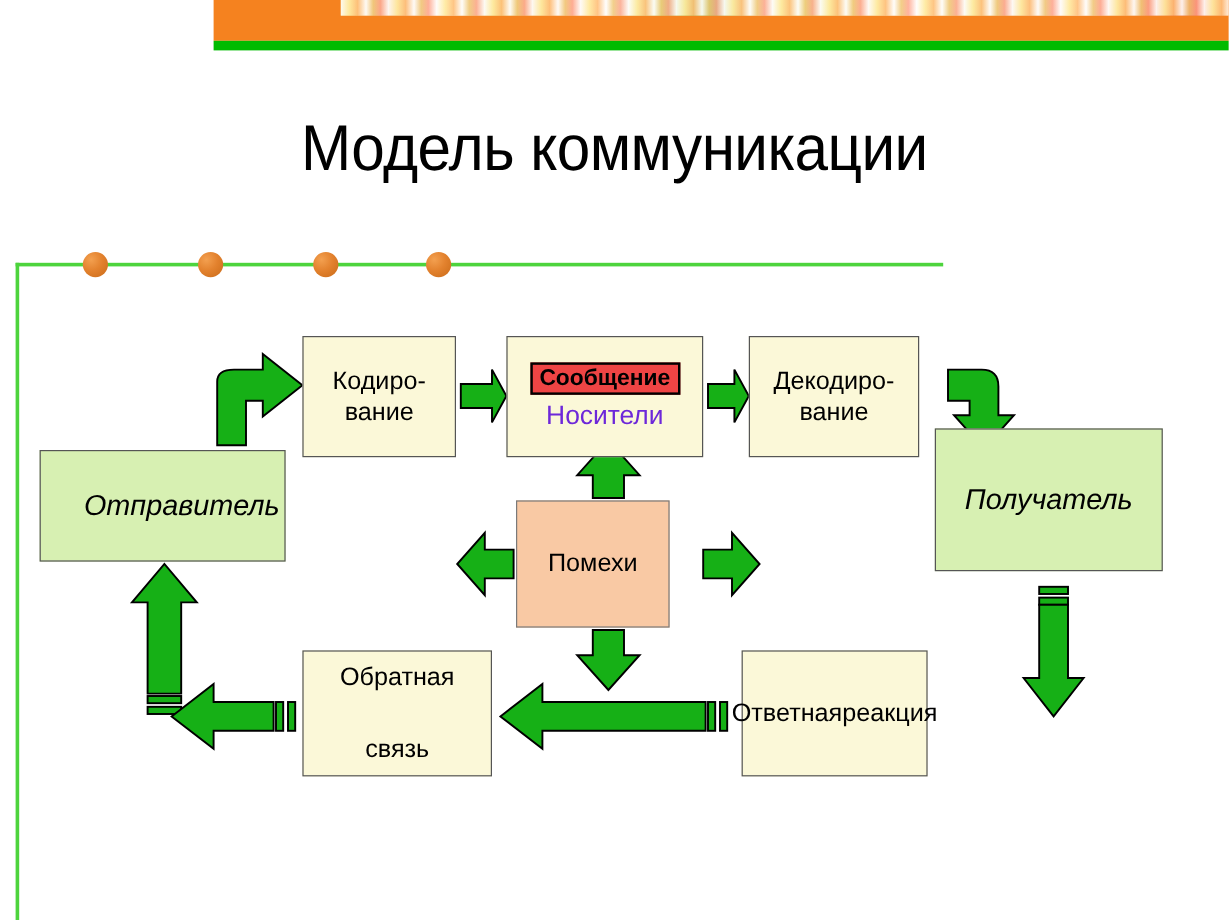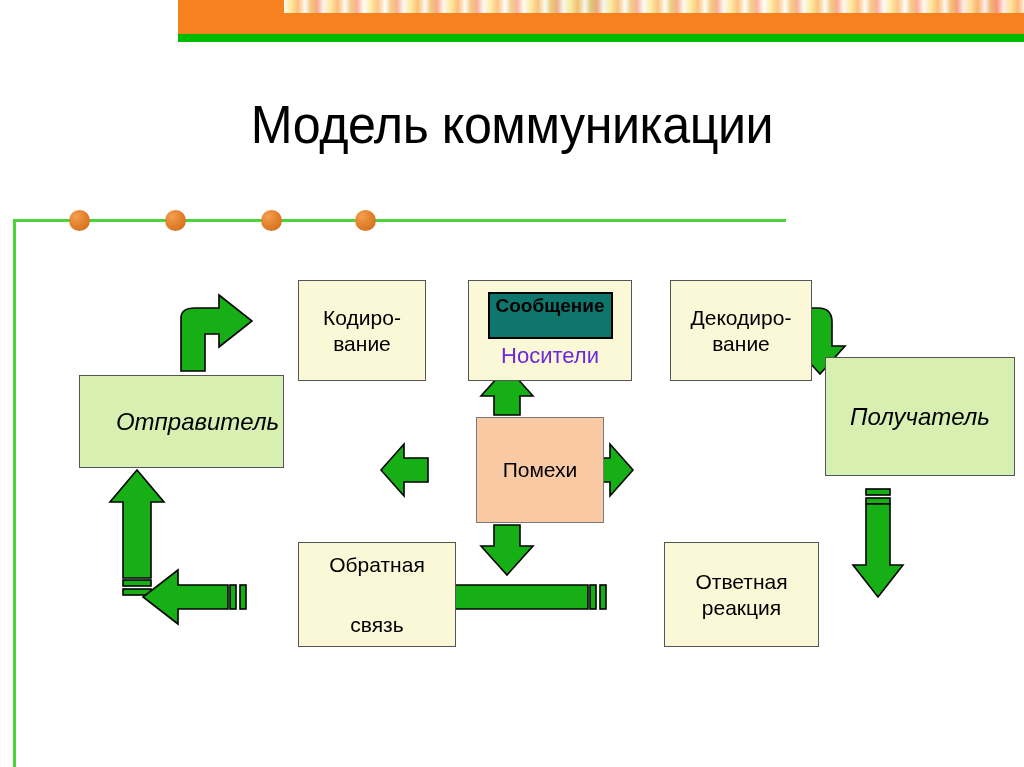--- a/index.html
+++ b/index.html
@@ -45,30 +45,30 @@
   
   .frame-h{position:absolute;left:13px;top:219px;width:773px;height:3px;background:#4dd43d;}
   .frame-v{position:absolute;left:13px;top:219px;width:3px;height:548px;background:#4dd43d;}
   .dot{
     position:absolute;width:21px;height:21px;border-radius:50%;top:210px;
     background:radial-gradient(circle at 33% 30%, #f3a050 0%, #e3822e 45%, #c96a18 100%);
   }
 
   
   .box{position:absolute;box-sizing:border-box;border:1.5px solid #555;
-       display:flex;align-items:center;justify-content:center;text-align:center;margin-left:46px;}
+       display:flex;align-items:center;justify-content:center;text-align:center;}
   .box-yellow{background:#fbf8d8;}
   .box-green{background:#d7f0b2;}
   .box-peach{background:#f9c9a4;border-color:#7a7a7a;}
   .box-label{font-size:21px;line-height:26px;color:#000;}
   .box-label.ital{font-style:italic;font-size:24px;font-weight:400;}
   .msg-inner{
-    box-sizing:border-box;border:2px solid #000;background:#0f766e;
+    box-sizing:border-box;border:2px solid #000;background:#ef4444;
     font-weight:bold;font-size:19px;line-height:22px;color:#000;
-    padding:1px 6px 20px 6px;display:inline-block;text-align:center;
+    padding:1px 6px 0 6px;display:inline-block;text-align:center;
   }
   .msg-sub{font-size:22px;line-height:27px;color:#6d28d9;margin-top:3px;}
 
   
   .arrows{position:absolute;left:0;top:0;width:1024px;height:767px;pointer-events:none;}
 </style>
 </head>
 <body>
 
 <div class="slide">
@@ -155,18 +155,18 @@
 
   <div class="box box-peach" style="left:430px;top:417px;width:128px;height:106px;">
     <span class="box-label">Помехи</span>
   </div>
 
   <div class="box box-yellow" style="left:252px;top:542px;width:158px;height:105px;flex-direction:column;gap:34px;">
     <span class="box-label">Обратная</span>
     <span class="box-label">связь</span>
   </div>
 
-  <div class="box box-yellow" style="left:618px;top:542px;width:155px;height:105px;flex-direction:column;">
+  <div class="box box-yellow" style="left:618px;top:542px;width:155px;height:105px;flex-direction:row;">
     <span class="box-label">Ответная</span>
     <span class="box-label">реакция</span>
   </div>
 
 </div>
 
 </body></html>

